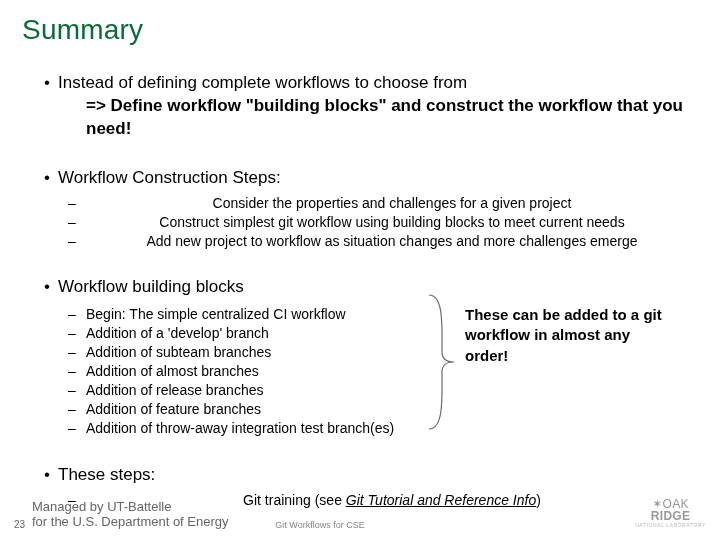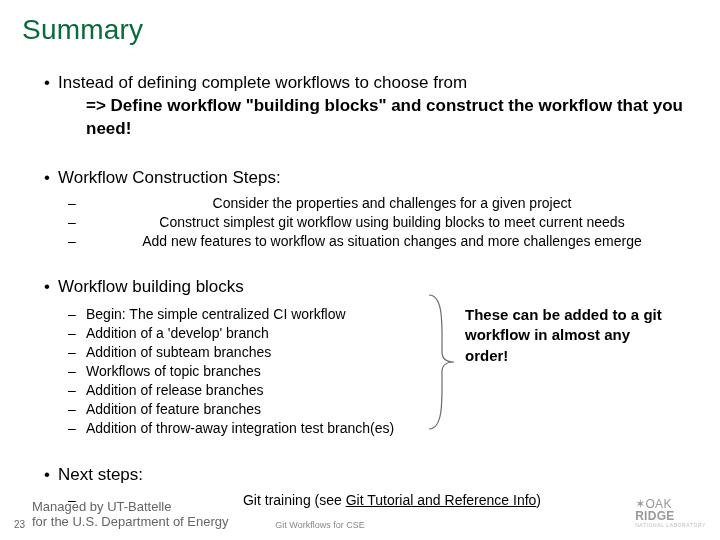--- a/index.html
+++ b/index.html
@@ -34,21 +34,21 @@
 
   .brace {
     position: absolute;
     left: 426px;
     top: 292px;
     width: 35px;
     height: 140px;
     pointer-events: none;
   }
 
-  .link-text { text-decoration: underline; }
+  .link-text { text-decoration: underline; font-style: italic; }
 
   .footer {
     position: absolute;
     left: 0; bottom: 10px;
     width: 720px;
     height: 30px;
   }
   .page-num {
     position: absolute;
     left: 14px; bottom: 0;
@@ -66,21 +66,21 @@
     width: 640px;
     text-align: center;
     font-size: 9px; color: #888;
   }
   .logo {
     position: absolute;
     right: 14px; bottom: 2px;
     font-size: 12px;
     color: #999;
     letter-spacing: 0.3px;
-    text-align: left;
+    text-align: center;
     line-height: 1.05;
   }
   .logo .oak { font-weight: 300; }
   .logo .ridge { font-weight: 700; }
   .logo .natl { font-size: 5px; letter-spacing: 0.6px; display:block; color:#bbb; }
 </style>
 </head>
 <body>
 
 <div class="slide">
@@ -93,39 +93,39 @@
       <li>
         <span>Instead of defining complete workflows to choose from</span>
         <div class="indent-cont">=&gt; Define workflow "building blocks" and construct the workflow that you need!</div>
       </li>
       <li>Workflow Construction Steps:</li>
     </ul>
 
     <ul class="lvl2">
       <li>Consider the properties and challenges for a given project</li>
       <li>Construct simplest git workflow using building blocks to meet current needs</li>
-      <li>Add new features to workflow as situation changes and more challenges emerge</li>
+      <li>Add new project to workflow as situation changes and more challenges emerge</li>
     </ul>
 
     <ul class="lvl1">
       <li>Workflow building blocks</li>
     </ul>
 
     <ul class="building">
       <li>Begin: The simple centralized CI workflow</li>
       <li>Addition of a 'develop' branch</li>
       <li>Addition of subteam branches</li>
-      <li>Workflows of topic branches</li>
+      <li>Addition of almost branches</li>
       <li>Addition of release branches</li>
       <li>Addition of feature branches</li>
       <li>Addition of throw-away integration test branch(es)</li>
     </ul>
 
     <ul class="lvl1">
-      <li>Next steps:</li>
+      <li>These steps:</li>
     </ul>
 
     <ul class="lvl2">
       <li>
         <span>Git training (see </span><span class="link-text">Git Tutorial and Reference Info</span><span>)</span>
       </li>
     </ul>
 
   </div>
 

